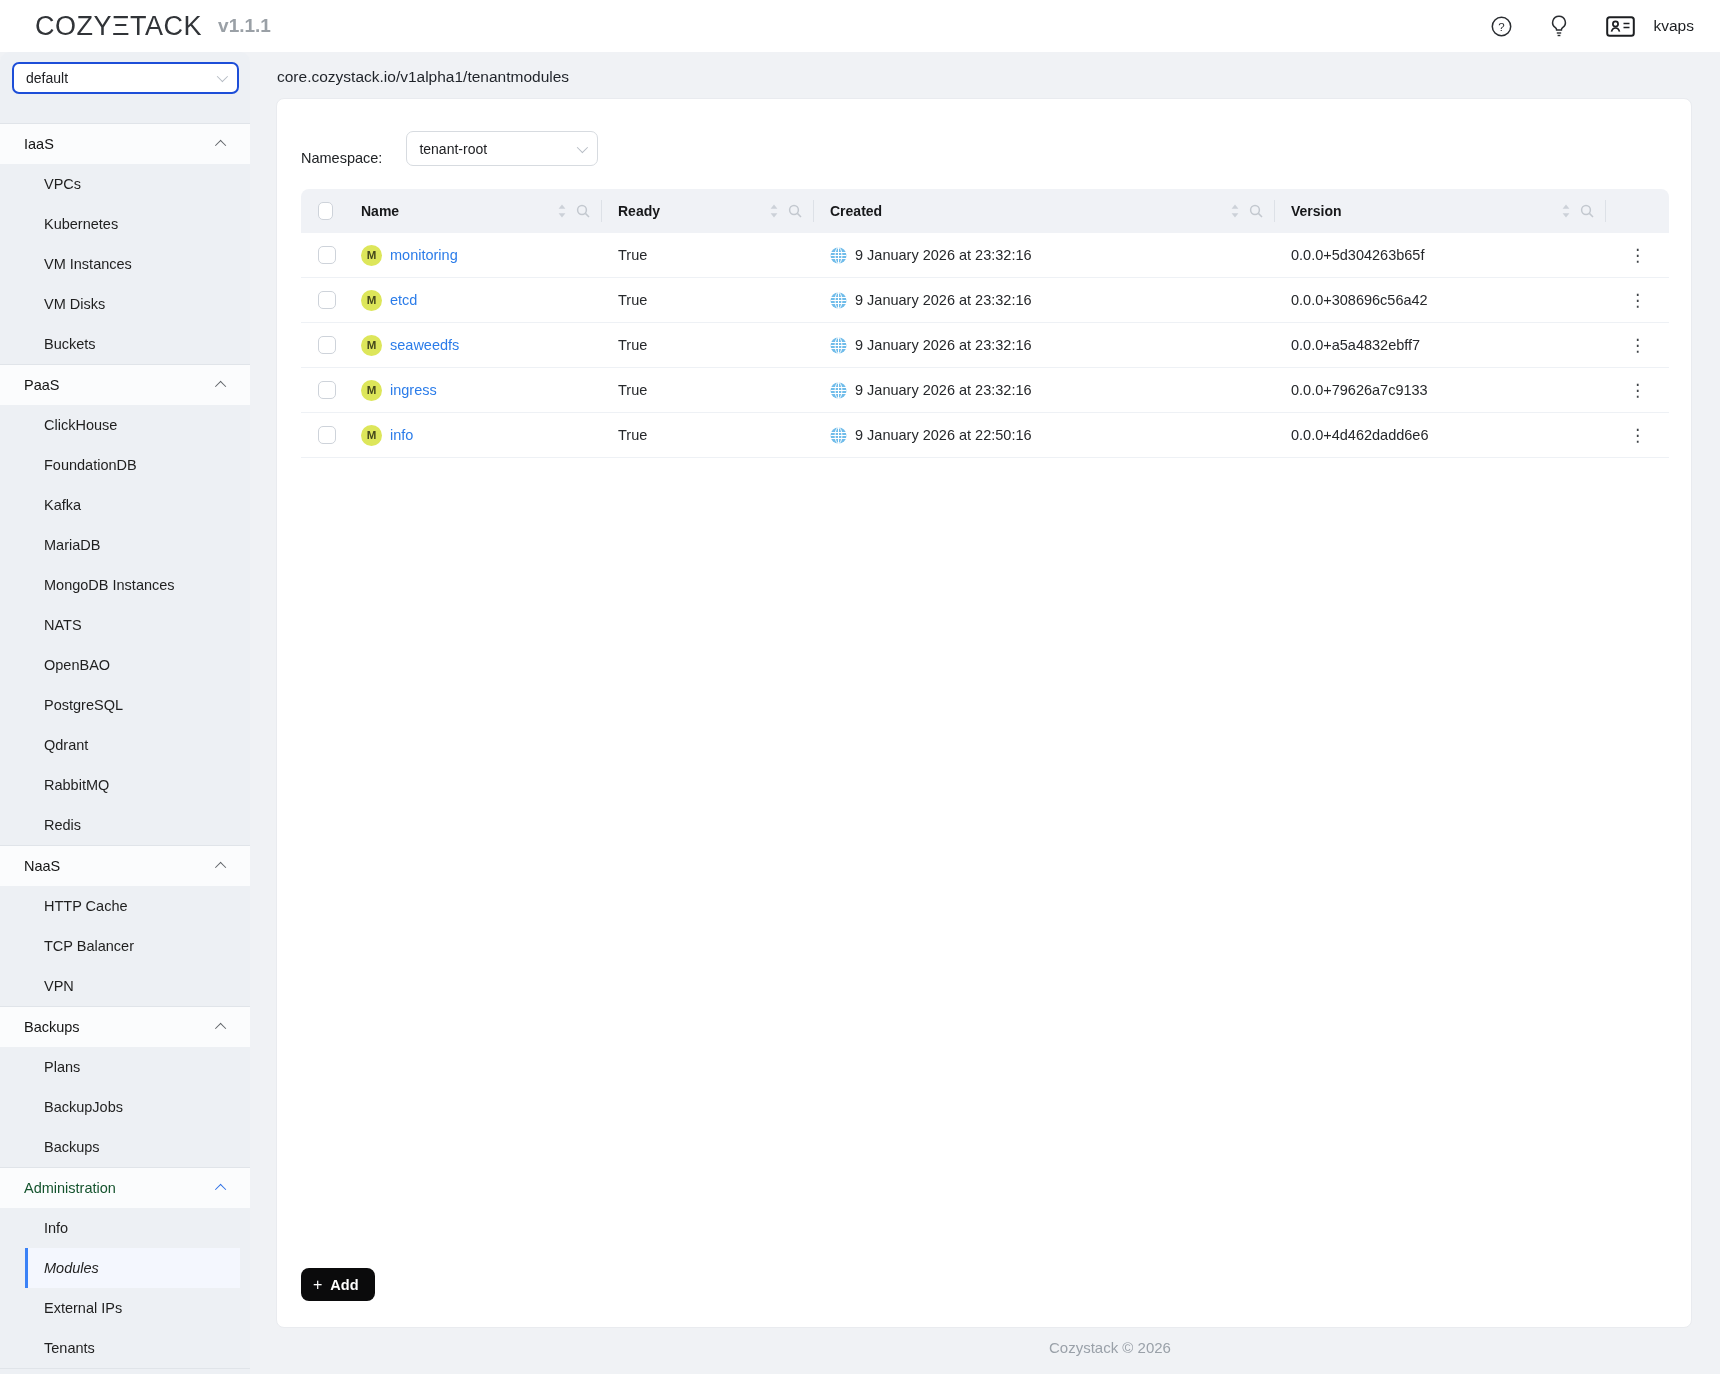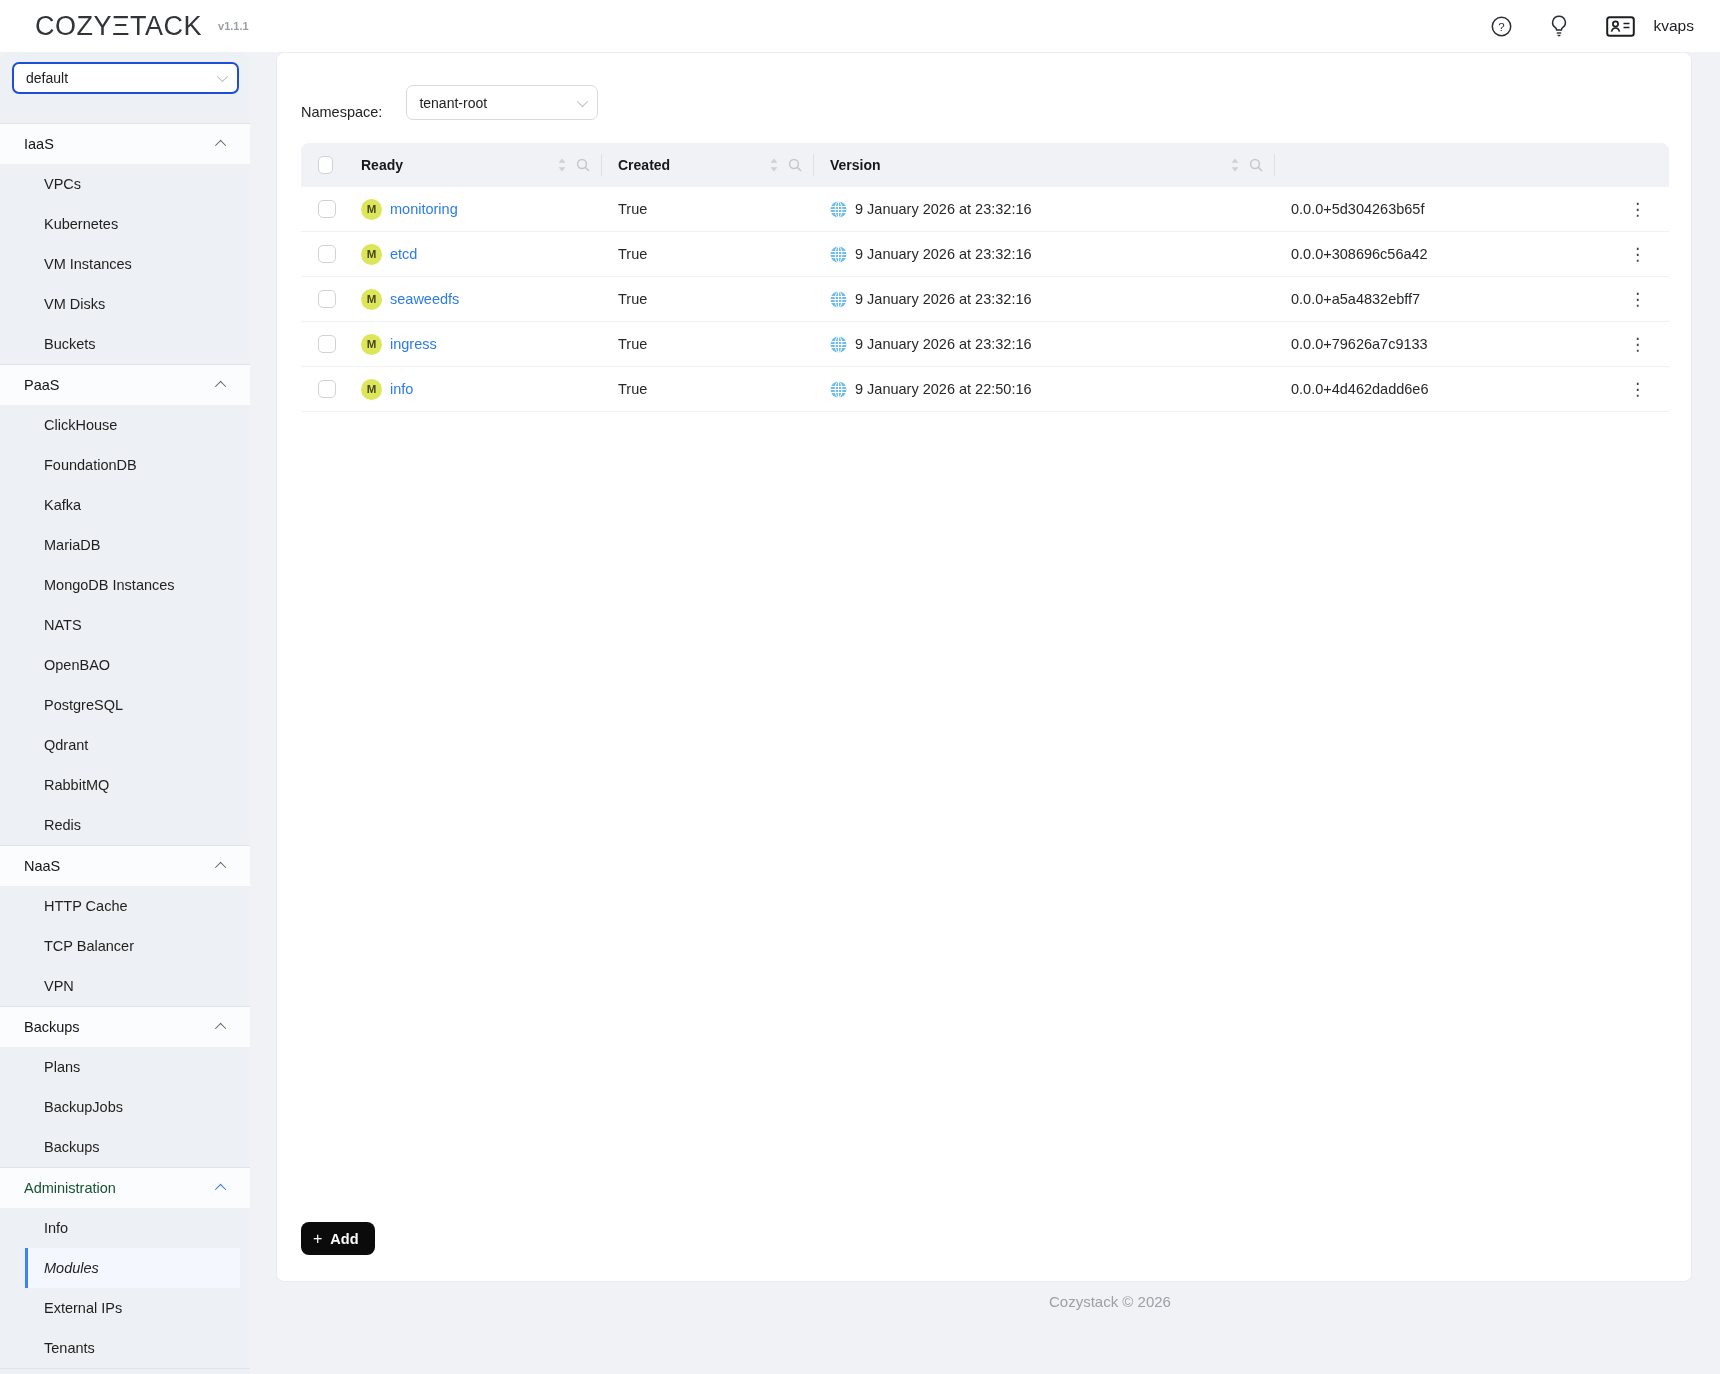--- a/index.html
+++ b/index.html
@@ -4,21 +4,21 @@
 <style>
   * { box-sizing: border-box; margin: 0; padding: 0; }
   html, body { background: #f0f2f5; }
   body { font-family: "Liberation Sans", "DejaVu Sans", sans-serif; color: #202326; }
   .app { position: relative; width: 1720px; height: 1374px; overflow: hidden; background: #f0f2f5; }
 
   
   .hdr { position: absolute; top: 0; left: 0; width: 1720px; height: 52px; background: #fff;
          display: flex; align-items: center; padding: 0 26px 0 35px; }
   .logo { font-size: 27px; font-weight: 300; letter-spacing: 0.5px; color: #313438; }
-  .ver { margin-left: 16px; font-size: 11px; font-weight: 700; color: #9aa0a6; }
+  .ver { margin-left: 16px; font-size: 19px; font-weight: 700; color: #9aa0a6; }
   .hdr-right { margin-left: auto; display: flex; align-items: center; gap: 38px; }
   .hicon { display: inline-flex; align-items: center; cursor: pointer; }
   .user { display: inline-flex; align-items: center; gap: 19px; cursor: pointer; }
   .user-name { font-size: 15.5px; color: #1c1e21; }
 
   
   .side { position: absolute; top: 52px; left: 0; width: 250px; height: 1322px;
           background: #edf0f4; border-radius: 10px 10px 0 0; overflow: hidden; }
   .ws-select { margin: 10px 11px 0 12px; height: 32px; background: #fff; border: 2px solid #1d4ed8;
                border-radius: 7px; display: flex; align-items: center; padding: 0 12px;
@@ -193,35 +193,53 @@
           <div class="item selected">Modules</div>
           <div class="item">External IPs</div>
           <div class="item">Tenants</div>
         </div>
       </div>
 
     </nav>
   </div>
 
   <div class="main">
+    <div class="crumb">core.cozystack.io/v1alpha1/tenantmodules</div>
 
     <div class="card">
       <div class="ns-row">
         <span class="ns-label">Namespace:</span>
         <div class="ns-select">
           <span class="sel-label">tenant-root</span>
           <span class="sel-chev"></span>
         </div>
       </div>
 
       <div class="tbl">
         <div class="thead">
           <div class="th td-check">
               <span class="checkbox"></span>
             </div>
+          <div class="th th-sep">
+            <span class="th-label">Name</span>
+            <span class="th-tools">
+              <span class="sorter">
+                  <svg width="10" height="16" viewBox="0 0 10 16">
+                    <path d="M5 1.5l3.4 4.2H1.6z" fill="#ccd1d8"></path>
+                    <path d="M5 14.5L1.6 10.3h6.8z" fill="#ccd1d8"></path>
+                  </svg>
+                </span>
+              <span class="colsearch">
+                  <svg width="14" height="14" viewBox="0 0 14 14" fill="none" stroke="#c3c8cf" stroke-width="1.5">
+                    <circle cx="6" cy="6" r="4.4"></circle>
+                    <path d="M9.4 9.4L13 13"></path>
+                  </svg>
+                </span>
+            </span>
+          </div>
           <div class="th th-sep">
             <span class="th-label">Ready</span>
             <span class="th-tools">
               <span class="sorter">
                   <svg width="10" height="16" viewBox="0 0 10 16">
                     <path d="M5 1.5l3.4 4.2H1.6z" fill="#ccd1d8"></path>
                     <path d="M5 14.5L1.6 10.3h6.8z" fill="#ccd1d8"></path>
                   </svg>
                 </span>
               <span class="colsearch">

